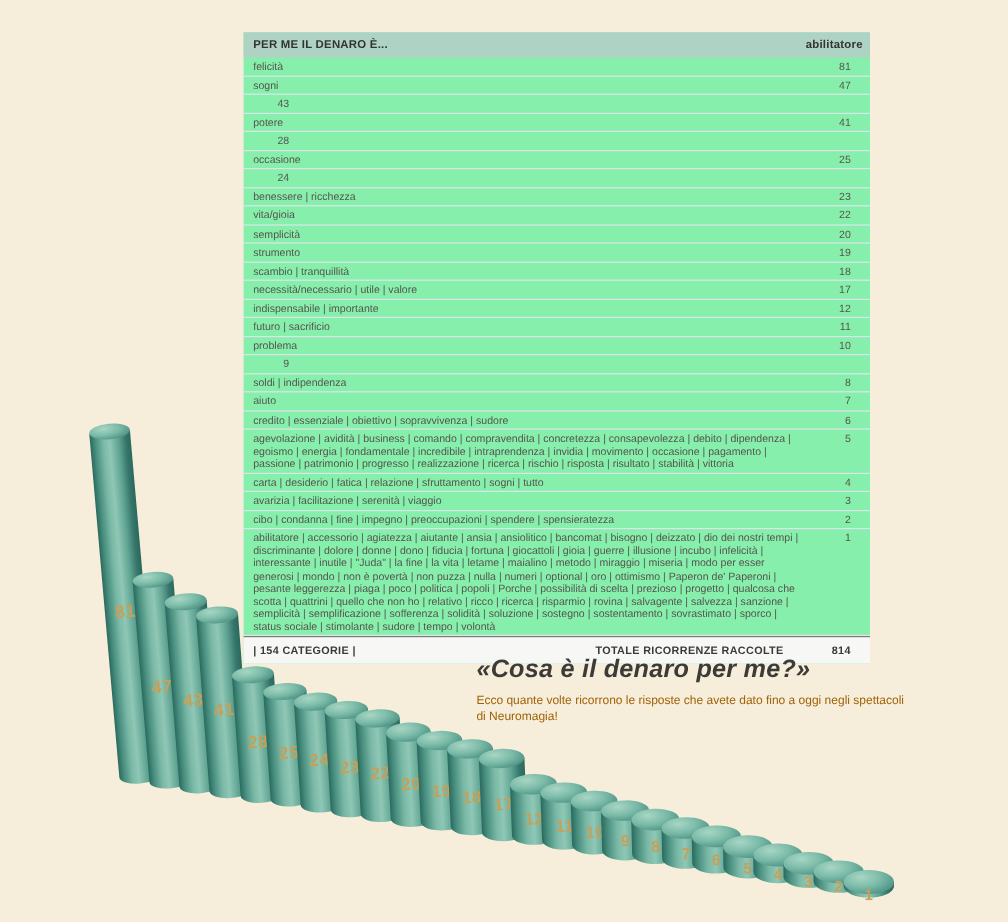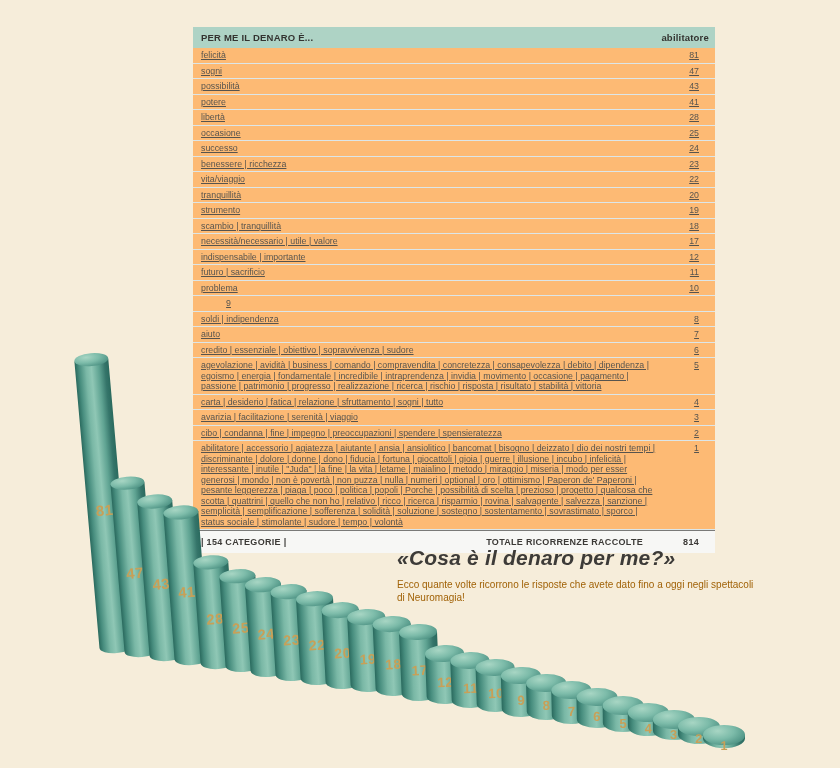--- a/index.html
+++ b/index.html
@@ -6,34 +6,34 @@
   body{
     width:840px;height:768px;
     background:#f6edda;
     font-family:"Liberation Sans", sans-serif;
     position:relative;overflow:hidden;
   }
   .stage{position:absolute;inset:0;}
 
   
   .table-card{
-    position:absolute;left:193px;top:27px;width:522px;
-    background:#fdba74;
+    position:absolute;left:203px;top:27px;width:522px;
+    background:#86efac;
     font-size:8.8px;color:#57544e;
   }
   .t-header{
     display:flex;justify-content:space-between;align-items:center;
     background:#aed3c5;color:#333330;
     font-weight:bold;font-size:9.5px;
     padding:5px 6px 5px 8px;letter-spacing:.2px;
   }
   .t-row{
     display:flex;align-items:flex-start;
     border-bottom:1px solid #dce6e8;
-    padding:2px 0 2px 8px;line-height:10.5px;text-decoration:underline;
+    padding:2px 0 2px 8px;line-height:10.5px;
   }
   .t-label{flex:1;padding-right:10px;}
   .t-value{width:30px;text-align:right;margin-right:16px;flex:none;}
   .t-footer{
     display:flex;justify-content:space-between;align-items:center;
     border-top:1px solid #7a7a78;background:#f7f7f5;
     font-weight:bold;font-size:9px;color:#3c3a37;
     padding:6px 0 6px 8px;letter-spacing:.3px;
   }
   .t-total{display:flex;align-items:center;}
@@ -83,49 +83,46 @@
     <div>
         <div class="t-row">
           <span class="t-label">felicità</span>
           <span class="t-value">81</span>
         </div>
         <div class="t-row">
           <span class="t-label">sogni</span>
           <span class="t-value">47</span>
         </div>
         <div class="t-row">
-          <span class="t-label">possibilità</span>
           <span class="t-value">43</span>
         </div>
         <div class="t-row">
           <span class="t-label">potere</span>
           <span class="t-value">41</span>
         </div>
         <div class="t-row">
-          <span class="t-label">libertà</span>
           <span class="t-value">28</span>
         </div>
         <div class="t-row">
           <span class="t-label">occasione</span>
           <span class="t-value">25</span>
         </div>
         <div class="t-row">
-          <span class="t-label">successo</span>
           <span class="t-value">24</span>
         </div>
         <div class="t-row">
           <span class="t-label">benessere | ricchezza</span>
           <span class="t-value">23</span>
         </div>
         <div class="t-row">
-          <span class="t-label">vita/viaggio</span>
+          <span class="t-label">vita/gioia</span>
           <span class="t-value">22</span>
         </div>
         <div class="t-row">
-          <span class="t-label">tranquillità</span>
+          <span class="t-label">semplicità</span>
           <span class="t-value">20</span>
         </div>
         <div class="t-row">
           <span class="t-label">strumento</span>
           <span class="t-value">19</span>
         </div>
         <div class="t-row">
           <span class="t-label">scambio | tranquillità</span>
           <span class="t-value">18</span>
         </div>

